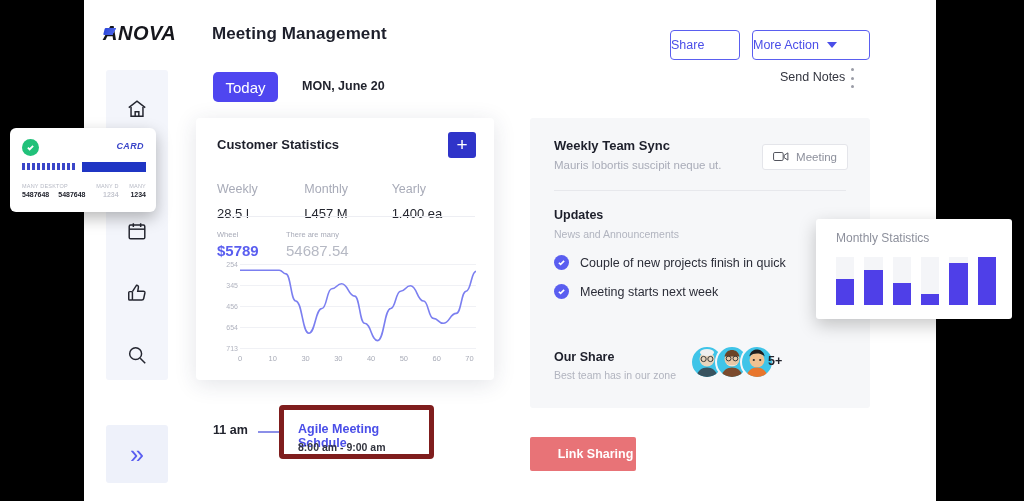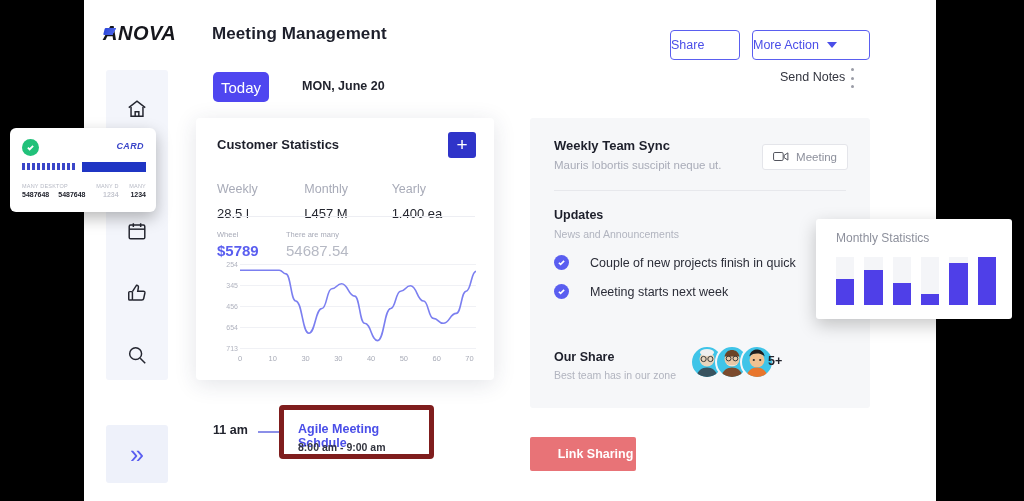--- a/index.html
+++ b/index.html
@@ -45,21 +45,21 @@
   .send-notes {
     position: absolute; left: 696px; top: 70px;
     font-size: 12.5px; color: #33353f; font-weight: 500;
   }
   .kebab { position: absolute; left: 766px; top: 68px; width: 4px; height: 20px;
            display: flex; flex-direction: column; justify-content: space-between;
            align-items: center; cursor: pointer; }
   .kebab i { width: 3px; height: 3px; border-radius: 50%; background: #9a9ca6; display: block; }
 
   .btn-today {
-    position: absolute; left: 129px; top: 72px; width: 56px; height: 30px;
+    position: absolute; left: 129px; top: 72px; width: 65px; height: 30px;
     background: #4f46f0; border: none; border-radius: 5px; color: #fff;
     font-size: 15px; font-family: "Liberation Sans", sans-serif; cursor: pointer;
   }
   .date-label {
     position: absolute; left: 218px; top: 79px;
     font-size: 12.5px; font-weight: bold; color: #22242e;
   }
 
   
   .rail {
@@ -123,21 +123,21 @@
   .meeting-badge {
     position: absolute; right: 22px; top: 26px; height: 26px; padding: 0 10px;
     border: 1px solid #e4e5ea; background: #fff; border-radius: 3px;
     display: flex; align-items: center; gap: 7px;
     font-size: 11.5px; color: #8d909c; cursor: pointer;
   }
   .panel-div { position: absolute; left: 24px; top: 72px; width: 292px; height: 1px; background: #e7e8ec; }
   .upd-title { position: absolute; left: 24px; top: 90px; font-size: 12.5px; font-weight: bold; color: #1d1f2b; }
   .upd-sub { position: absolute; left: 24px; top: 110px; font-size: 10.5px; color: #b1b4bf; }
   .upd-list { position: absolute; left: 24px; top: 130px; width: 300px; }
-  .upd-item { display: flex; align-items: center; height: 29px; gap: 21px; }
+  .upd-item { display: flex; align-items: center; height: 29px; gap: 11px; }
   .check {
     width: 15px; height: 15px; border-radius: 50%; background: #5a5ef0;
     display: flex; align-items: center; justify-content: center; flex: none;
   }
   .check svg { stroke: #fff; stroke-width: 2.2; fill: none; }
   .upd-text { font-size: 12.5px; color: #2b2d38; }
 
   .team-title { position: absolute; left: 24px; top: 232px; font-size: 12.5px; font-weight: bold; color: #1d1f2b; }
   .team-sub { position: absolute; left: 24px; top: 251px; font-size: 10.5px; color: #b1b4bf; }
   .avatars { position: absolute; left: 160px; top: 227px; height: 34px; }

